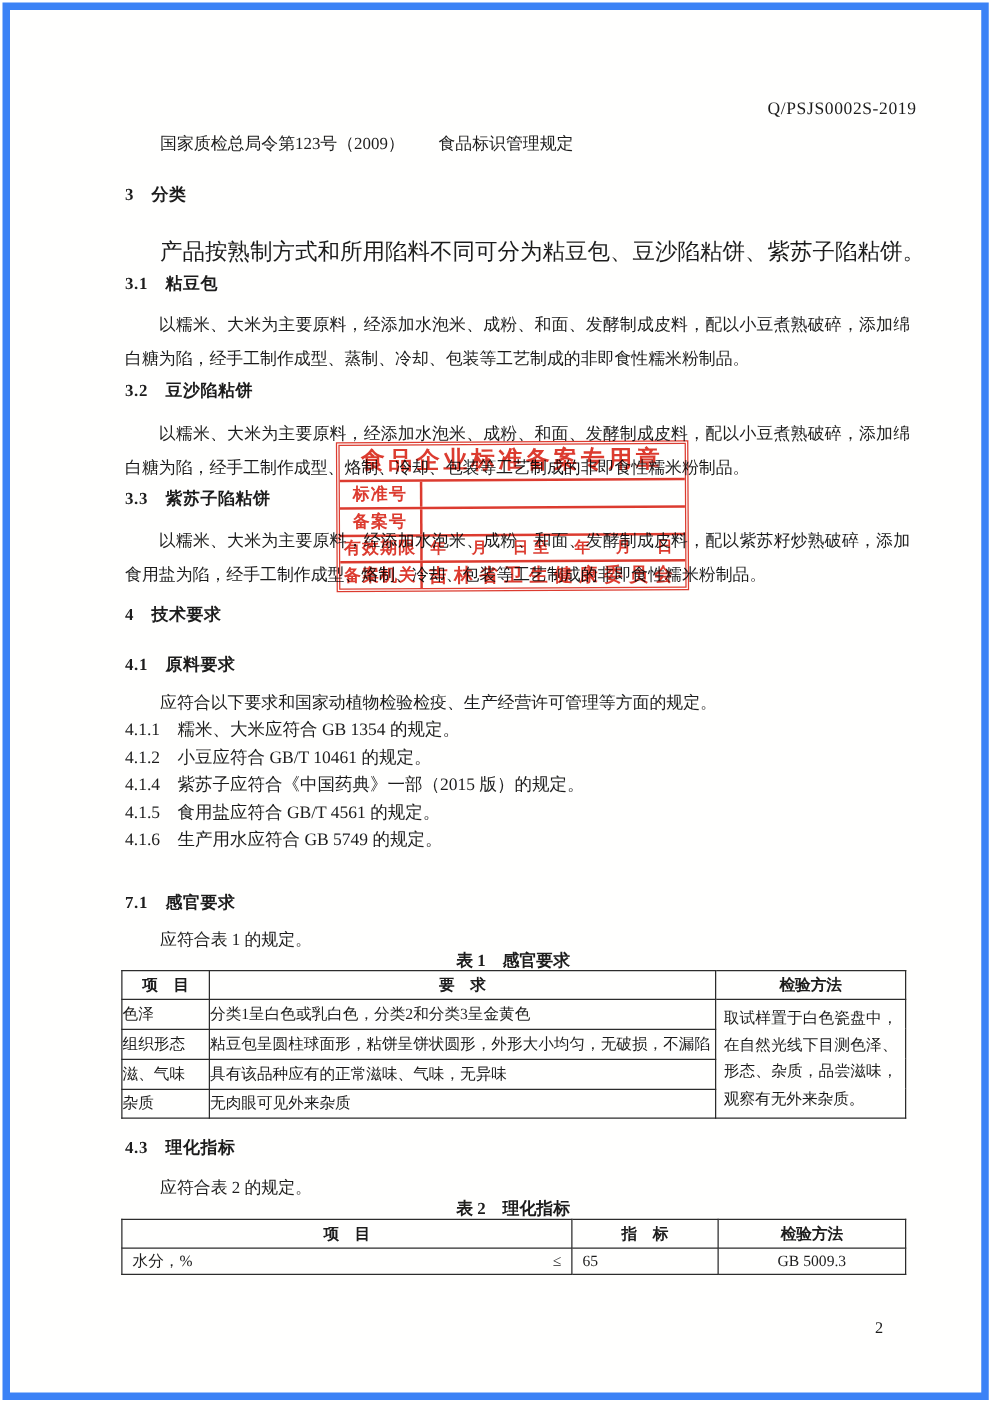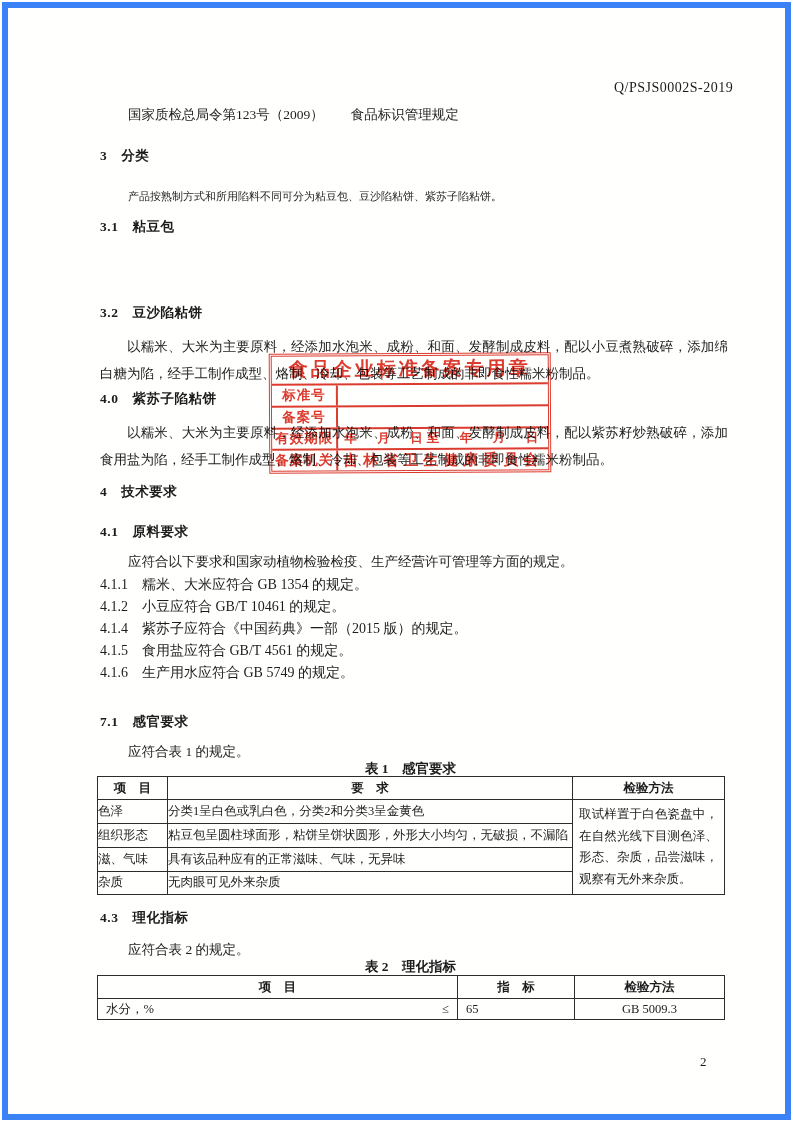--- a/index.html
+++ b/index.html
@@ -7,21 +7,21 @@
   body { font-family:"Liberation Serif", serif; color:#1c1c1c; }
   .page {
     position:relative; width:789px; height:1118px; margin:2px;
     background:#fffffe; border:6px solid #3b82f6; overflow:hidden;
   }
   .abs { position:absolute; }
   .doc-code { top:72px; left:606px; font-size:14px; letter-spacing:0.5px; }
   .ref-line { top:98px; left:120px; font-size:13.5px; }
   .h-num { font-weight:bold; font-size:13.5px; letter-spacing:0.5px; }
   .h3  { top:139px; left:92px; }
-  .p3  { top:181px; left:120px; font-size:11px; }
+  .p3  { top:181px; left:120px; font-size:18px; }
   .para { font-size:13.5px; line-height:27px; width:628px; left:92px;
           text-indent:2em; text-align:justify; }
   .h31 { top:210px; left:92px; }
   .p31 { top:238px; }
   .h32 { top:296px; left:92px; }
   .p32 { top:325px; }
   .h33 { top:382px; left:92px; }
   .p33 { top:411px; }
   .h4  { top:475px; left:92px; }
   .h41 { top:515px; left:92px; }
@@ -86,25 +86,26 @@
 
 <div class="page">
 
   <div class="abs doc-code">Q/PSJS0002S-2019</div>
   <div class="abs ref-line">国家质检总局令第123号（2009）　　食品标识管理规定</div>
 
   <div class="abs h-num h3">3　分类</div>
   <div class="abs p3">产品按熟制方式和所用陷料不同可分为粘豆包、豆沙陷粘饼、紫苏子陷粘饼。</div>
 
   <div class="abs h-num h31">3.1　粘豆包</div>
+  <div class="abs para p31">以糯米、大米为主要原料，经添加水泡米、成粉、和面、发酵制成皮料，配以小豆煮熟破碎，添加绵白糖为陷，经手工制作成型、蒸制、冷却、包装等工艺制成的非即食性糯米粉制品。</div>
 
   <div class="abs h-num h32">3.2　豆沙陷粘饼</div>
   <div class="abs para p32">以糯米、大米为主要原料，经添加水泡米、成粉、和面、发酵制成皮料，配以小豆煮熟破碎，添加绵白糖为陷，经手工制作成型、烙制、冷却、包装等工艺制成的非即食性糯米粉制品。</div>
 
-  <div class="abs h-num h33">4.0　紫苏子陷粘饼</div>
+  <div class="abs h-num h33">3.3　紫苏子陷粘饼</div>
   <div class="abs para p33">以糯米、大米为主要原料，经添加水泡米、成粉、和面、发酵制成皮料，配以紫苏籽炒熟破碎，添加食用盐为陷，经手工制作成型、烙制、冷却、包装等工艺制成的非即食性糯米粉制品。</div>
 
   <div class="abs h-num h4">4　技术要求</div>
   <div class="abs h-num h41">4.1　原料要求</div>
   <div class="abs p41">应符合以下要求和国家动植物检验检疫、生产经营许可管理等方面的规定。</div>
 
   <div class="abs req-list">
     <div class="item">4.1.1　糯米、大米应符合 GB 1354 的规定。</div>
     <div class="item">4.1.2　小豆应符合 GB/T 10461 的规定。</div>
     <div class="item">4.1.4　紫苏子应符合《中国药典》一部（2015 版）的规定。</div>

